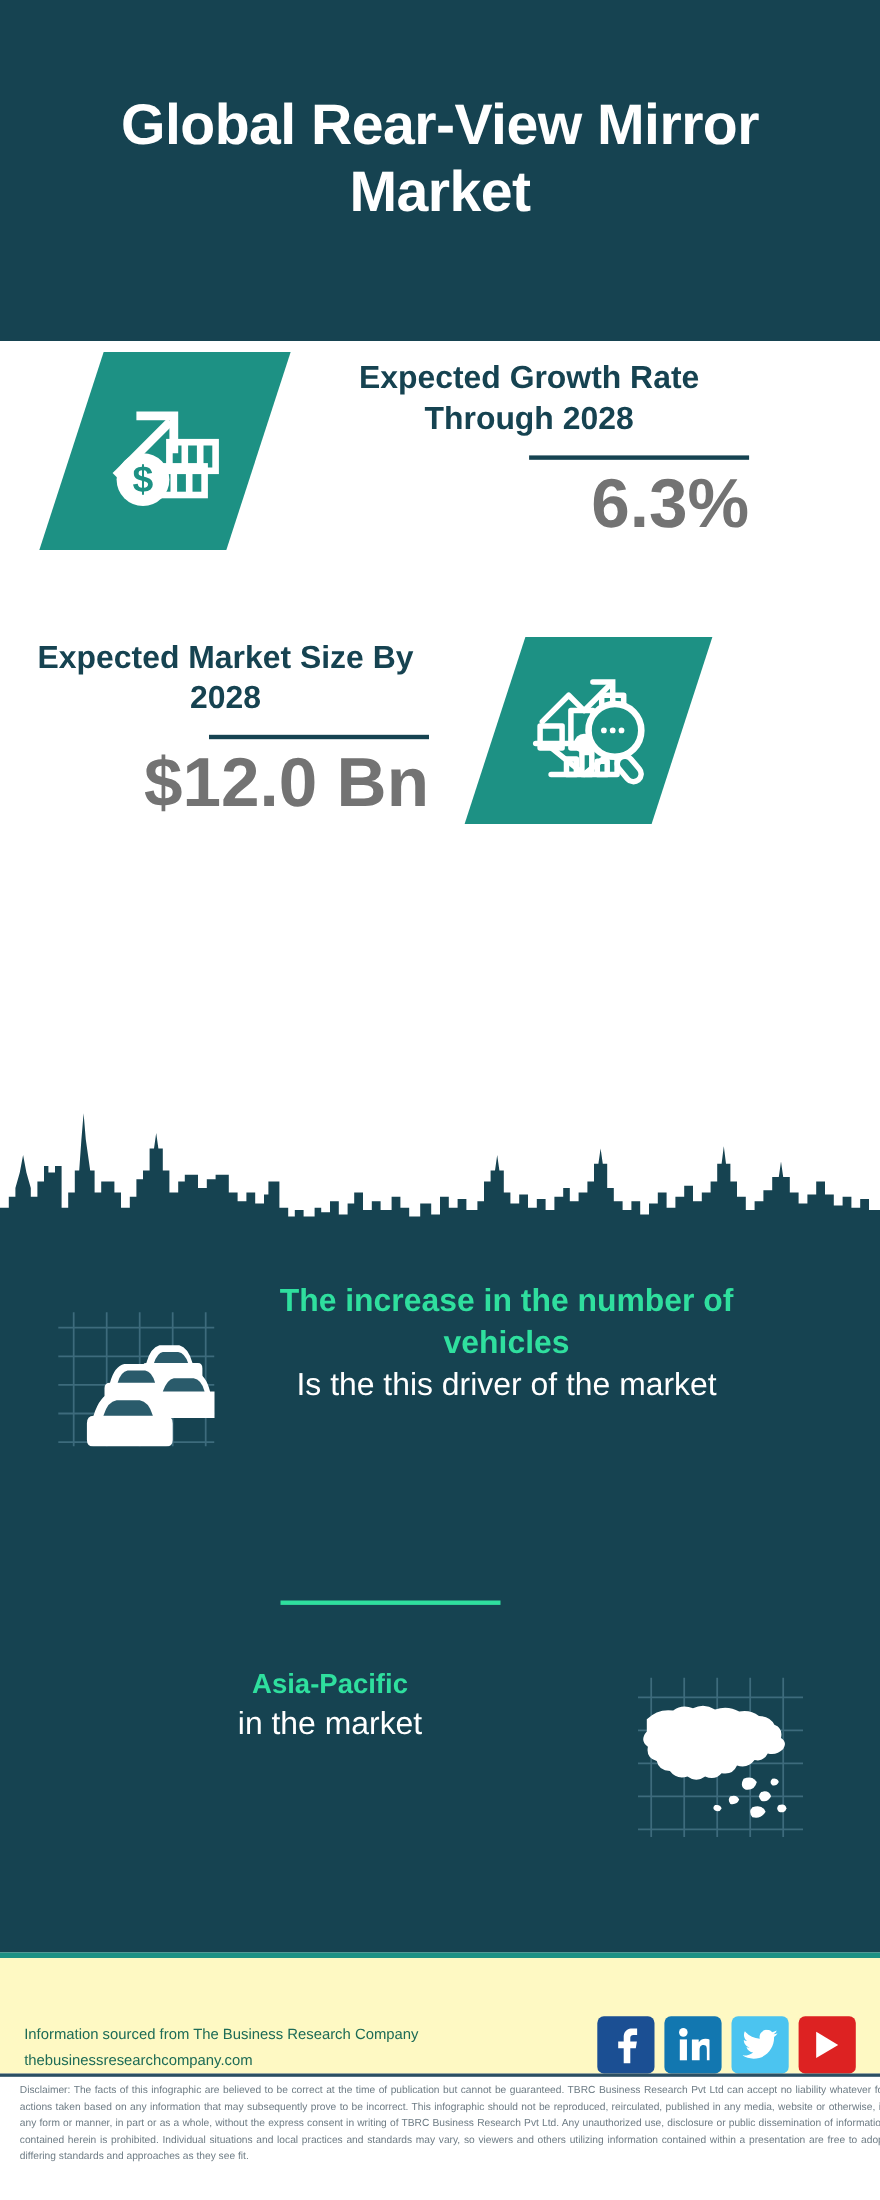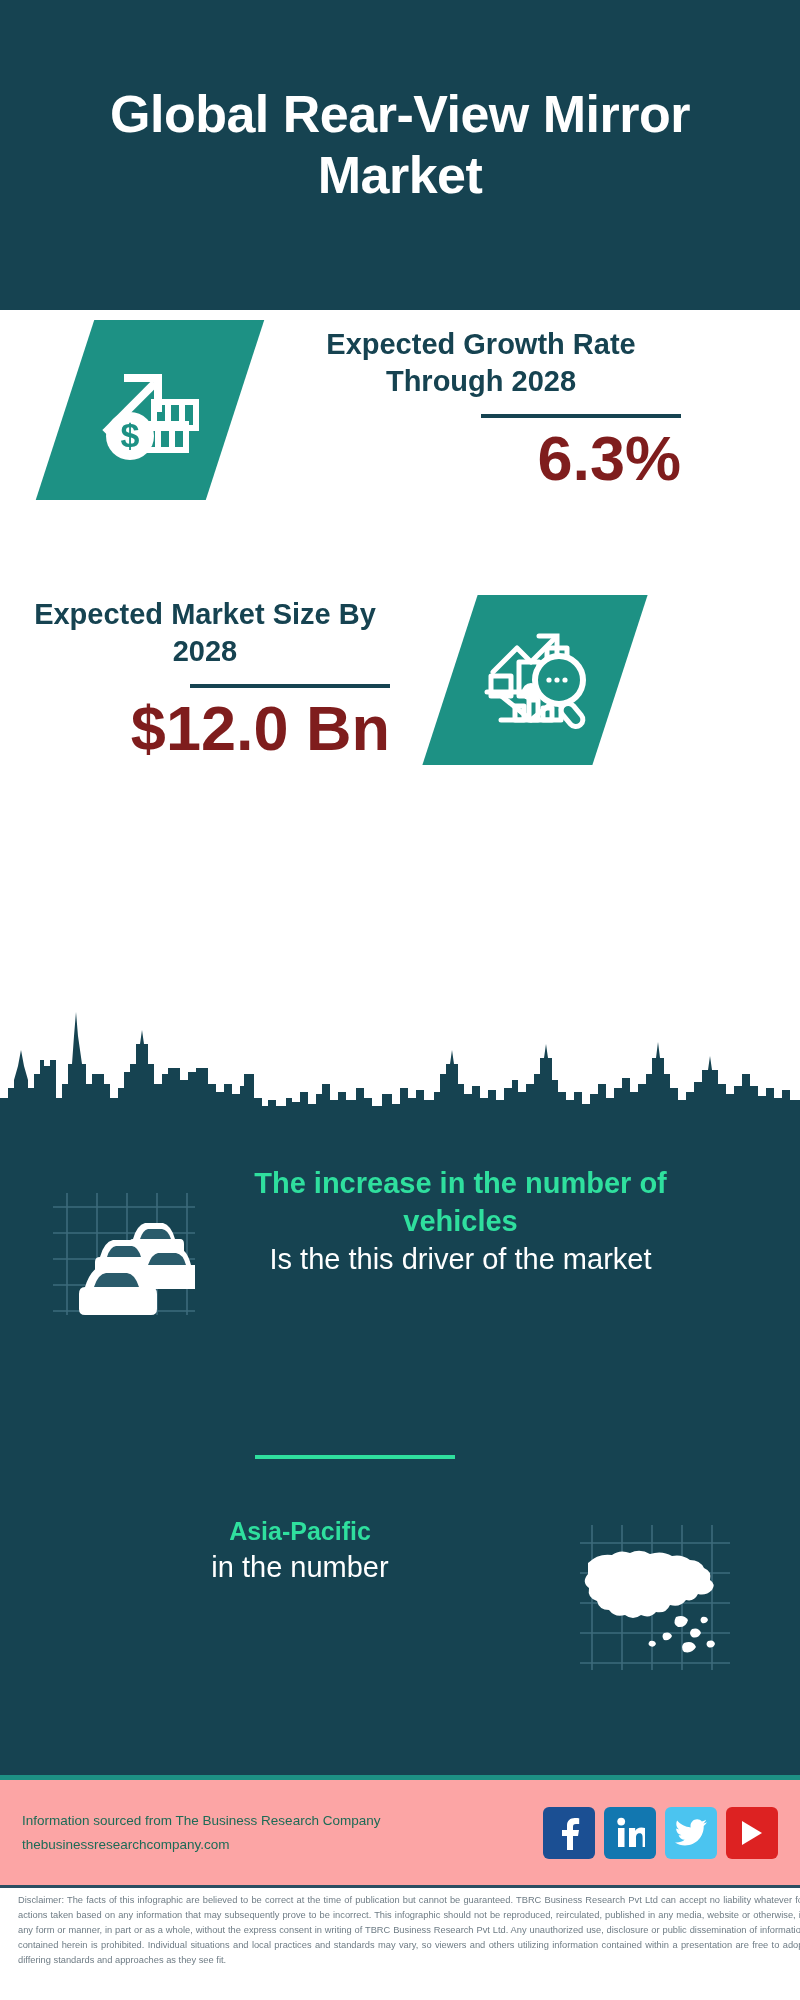--- a/index.html
+++ b/index.html
@@ -45,33 +45,33 @@
     font-size:29px;
     font-weight:bold;
     line-height:1.28;
     text-align:center;
   }
   .stat-rule {
     width:200px; height:4px; background:#164351;
     margin:14px 0 6px 0;
   }
   .stat-value {
-    color:#7f1d1d;
+    color:#737373;
     font-size:63px;
     font-weight:bold;
     line-height:1.1;
   }
 
   
   .row1 { position:absolute; top:10px; left:0; }
   .row1 .para { width:170px; height:180px; margin-left:65px; }
   .row1 .stat-text { width:400px; margin-left:46px; }
 
   
-  .row2 { position:absolute; top:285px; left:0; }
+  .row2 { position:absolute; top:269px; left:0; }
   .row2 .stat-text { width:370px; margin-left:20px; }
   .row2 .para { width:170px; height:170px; margin-left:60px; }
 
   
   .dark-body {
     position:absolute; top:1130px; left:0;
     width:800px; height:645px;
     background:#164351;
   }
   .skyline {
@@ -105,22 +105,22 @@
   .region-text { width:560px; margin-left:20px; text-align:center; }
   .region-map-wrap { position:relative; width:160px; height:150px; margin-left:0px; margin-top:10px; }
 
   
   .footer-strip {
     position:absolute; top:1775px; left:0;
     width:800px; height:5px; background:#1d9184;
   }
   .footer {
     position:absolute; top:1780px; left:0;
-    width:800px; height:105px; background:#fca5a5;
-    display:flex; align-items:center; padding:0 22px;
+    width:800px; height:105px; background:#fef9c3;
+    display:flex; align-items:flex-end; padding:0 22px;
   }
   .footer-src { flex:1; }
   .footer-src div {
     color:#1d6b56; font-size:13.5px; line-height:1.75;
   }
   .social { display:flex; gap:9px; align-items:center; }
   .sicon {
     width:52px; height:52px; border-radius:6px;
     display:flex; align-items:center; justify-content:center;
   }
@@ -267,21 +267,21 @@
     <div class="accent-line">The increase in the number of vehicles</div>
     <div class="plain-line">Is the this driver of the market</div>
   </div>
 </div>
 
 <div class="mid-divider"></div>
 
 <div class="region-block">
   <div class="region-text">
     <div class="accent-line" style="font-size:25px;">Asia-Pacific</div>
-    <div class="plain-line">in the number</div>
+    <div class="plain-line">in the market</div>
   </div>
   <div class="region-map-wrap">
     <svg width="150" height="145" viewBox="0 0 150 145">
       <g stroke="#3d6b7c" stroke-width="1.6" fill="none">
         <line x1="0" y1="18" x2="150" y2="18"></line>
         <line x1="0" y1="48" x2="150" y2="48"></line>
         <line x1="0" y1="78" x2="150" y2="78"></line>
         <line x1="0" y1="108" x2="150" y2="108"></line>
         <line x1="0" y1="138" x2="150" y2="138"></line>
         <line x1="12" y1="0" x2="12" y2="145"></line>

